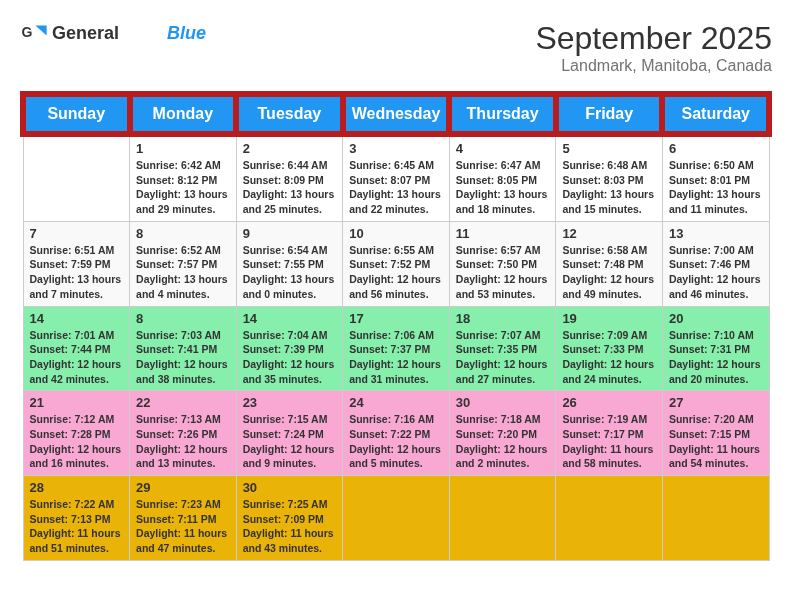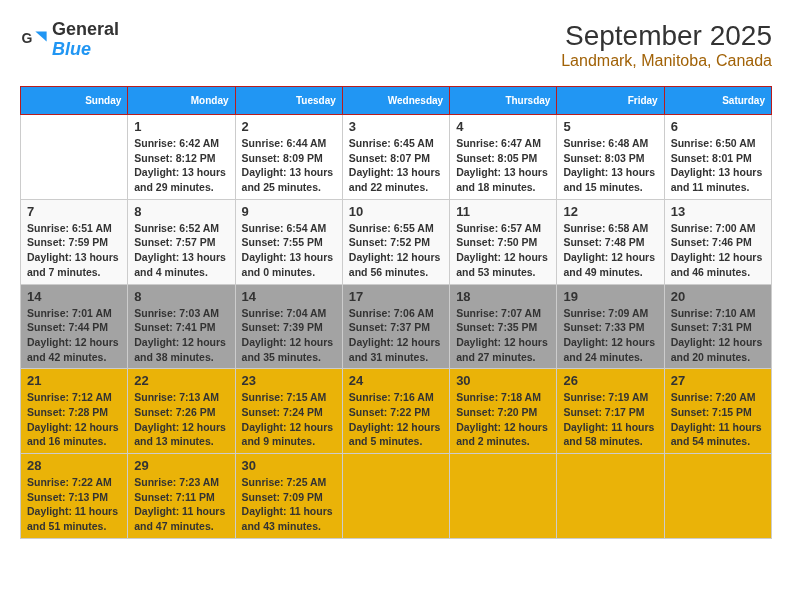--- a/index.html
+++ b/index.html
@@ -16,62 +16,63 @@
       align-items: flex-start;
       margin-bottom: 16px;
     }
     .logo {
       display: flex;
       align-items: center;
       gap: 4px;
     }
     .logo-text {
       display: flex;
-      flex-direction: column;
+      flex-direction: row;
       line-height: 1.1;
+      gap: 48px;
     }
     .logo-general {
       font-size: 18px;
       font-weight: bold;
       color: #333;
     }
     .logo-blue {
       font-size: 18px;
       font-weight: bold;
       color: #2196F3;
       font-style: italic;
     }
     .logo-icon {
       width: 28px;
       height: 28px;
     }
     .title-section {
       text-align: right;
     }
     .month-title {
-      font-size: 28px;
+      font-size: 32px;
       color: #333;
       font-weight: normal;
     }
     .subtitle {
       font-size: 16px;
-      color: #a16207;
+      color: #737373;
     }
     .calendar {
       width: 100%;
       border-collapse: collapse;
       border: 1px solid #ccc;
     }
     .calendar th {
       background: #2196F3;
       color: #fff;
       padding: 8px 6px;
-      text-align: right;
-      font-size: 10px;
-      border: 1px solid #b91c1c;
+      text-align: center;
+      font-size: 16px;
+      border: 6px solid #b91c1c;
     }
     .calendar td {
       border: 1px solid #ccc;
       padding: 4px 6px;
       vertical-align: top;
       width: calc(100%/7);
       min-height: 80px;
       font-size: 11px;
       color: #333;
     }
@@ -171,21 +172,21 @@
         </td>
         <td>
           <div class="day-number">12</div>
         <div class="day-info">Sunrise: 6:58 AM<br>Sunset: 7:48 PM<br>Daylight: 12 hours and 49 minutes.</div>
         </td>
         <td>
           <div class="day-number">13</div>
         <div class="day-info">Sunrise: 7:00 AM<br>Sunset: 7:46 PM<br>Daylight: 12 hours and 46 minutes.</div>
         </td>
       </tr>
-      <tr style="background: #a3a3a3;">
+      <tr style="background: #86efac;">
         <td>
           <div class="day-number">14</div>
         <div class="day-info">Sunrise: 7:01 AM<br>Sunset: 7:44 PM<br>Daylight: 12 hours and 42 minutes.</div>
         </td>
         <td>
           <div class="day-number">8</div>
         <div class="day-info">Sunrise: 7:03 AM<br>Sunset: 7:41 PM<br>Daylight: 12 hours and 38 minutes.</div>
         </td>
         <td>
           <div class="day-number">14</div>
@@ -201,21 +202,21 @@
         </td>
         <td>
           <div class="day-number">19</div>
         <div class="day-info">Sunrise: 7:09 AM<br>Sunset: 7:33 PM<br>Daylight: 12 hours and 24 minutes.</div>
         </td>
         <td>
           <div class="day-number">20</div>
         <div class="day-info">Sunrise: 7:10 AM<br>Sunset: 7:31 PM<br>Daylight: 12 hours and 20 minutes.</div>
         </td>
       </tr>
-      <tr style="background: #eab308;">
+      <tr style="background: #f9a8d4;">
         <td>
           <div class="day-number">21</div>
         <div class="day-info">Sunrise: 7:12 AM<br>Sunset: 7:28 PM<br>Daylight: 12 hours and 16 minutes.</div>
         </td>
         <td>
           <div class="day-number">22</div>
         <div class="day-info">Sunrise: 7:13 AM<br>Sunset: 7:26 PM<br>Daylight: 12 hours and 13 minutes.</div>
         </td>
         <td>
           <div class="day-number">23</div>

